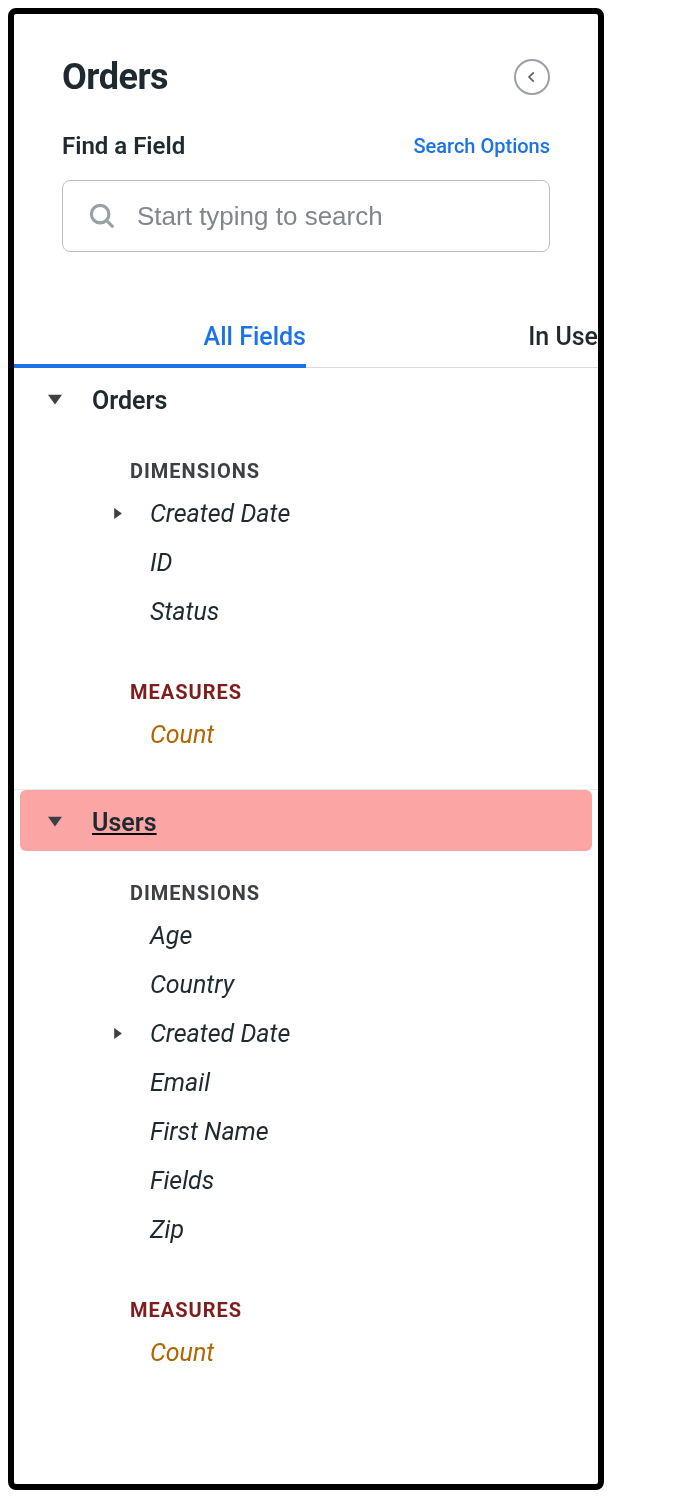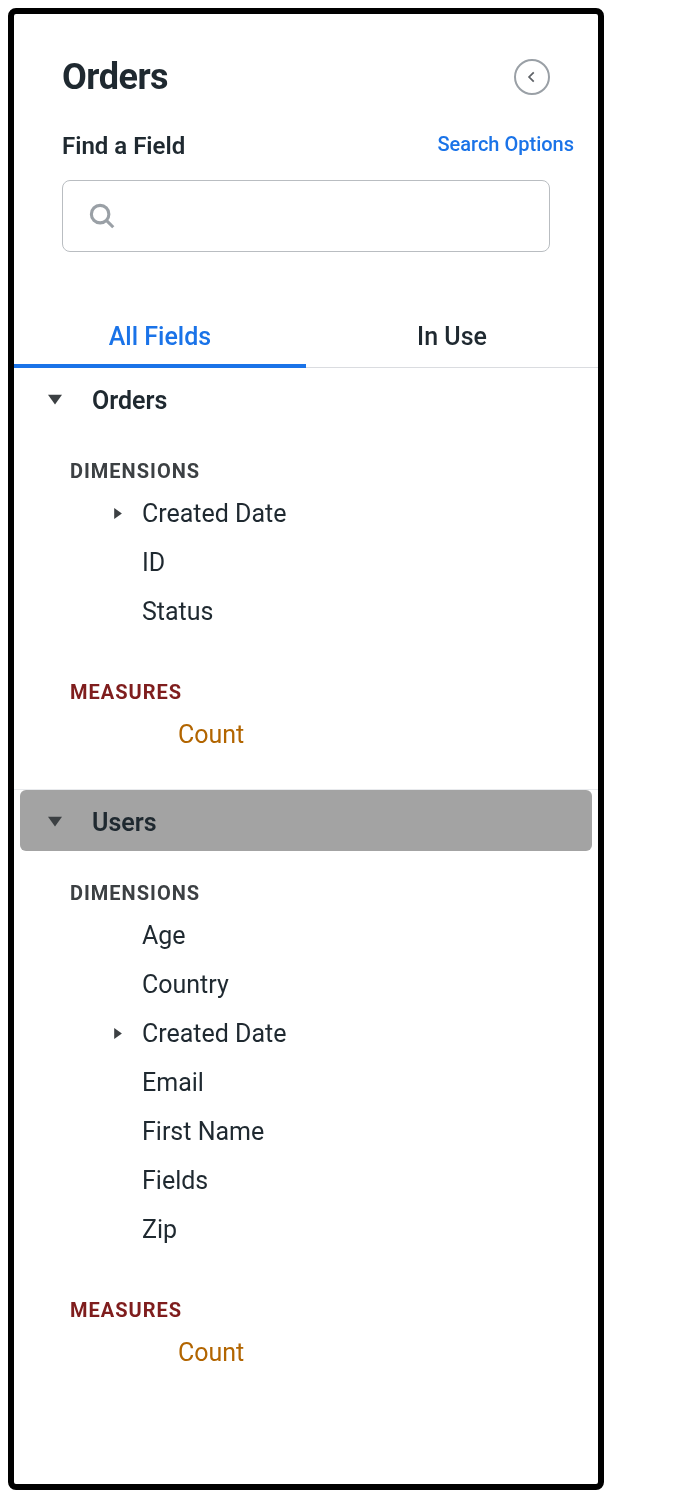--- a/index.html
+++ b/index.html
@@ -30,23 +30,23 @@
     width: 36px; height: 36px;
     border: 2px solid #9aa0a6;
     border-radius: 50%;
     display: flex; align-items: center; justify-content: center;
     cursor: pointer;
     background: #fff;
   }
   .collapse-btn svg { width: 14px; height: 14px; stroke: #5f6368; stroke-width: 3; fill: none; }
 
   .find-row {
-    padding: 34px 24px 0 48px;
-    display: flex;
-    align-items: flex-start;
+    padding: 34px 48px 0 48px;
+    display: flex;
+    align-items: center;
     justify-content: space-between;
   }
   .find-label { font-size: 24px; font-weight: 600; color: #1f2930; }
   .search-options { font-size: 20px; font-weight: 500; color: #1a73e8; cursor: pointer; }
 
   .search-wrap { padding: 20px 48px 0 48px; }
   .search-box {
     width: 100%;
     height: 72px;
     border: 1px solid #b9bdc1;
@@ -68,21 +68,21 @@
   }
   .search-input::placeholder { color: #80868b; }
 
   .tabs {
     margin-top: 56px;
     display: flex;
     border-bottom: 1px solid #dadce0;
   }
   .tab {
     width: 50%;
-    text-align: center;
+    text-align: right;
     padding: 14px 0 16px 0;
     font-size: 25px;
     font-weight: 500;
     color: #1f2930;
     cursor: pointer;
     position: relative;
   }
   .tab.active { color: #1a73e8; }
   .tab.active::after {
     content: "";
@@ -94,52 +94,55 @@
 
   .views { }
   .view-header {
     display: flex;
     align-items: center;
     gap: 30px;
     padding: 18px 0 14px 34px;
     cursor: pointer;
   }
   .view-header.hovered {
-    background: #a3a3a3;
+    background: #fca5a5;
     border-radius: 6px;
     margin: 0 6px;
     padding-left: 28px;
+    text-decoration: underline;
   }
   .view-header .caret svg { width: 14px; height: 14px; fill: #3c4043; }
   .view-name { font-size: 25px; font-weight: 600; color: #1f2930; }
 
   .section-label {
-    padding: 30px 0 6px 56px;
+    padding: 30px 0 6px 84px;
     font-size: 20px;
     font-weight: 700;
     letter-spacing: 1px;
     color: #3c4043;
+    margin-left: 32px;
   }
   .section-label.measures { color: #7f1d1d; padding-top: 44px; }
 
   .field-row {
     display: flex;
     align-items: center;
     padding: 10px 0 10px 94px;
-    gap: 16px;
-    cursor: pointer;
+    gap: 24px;
+    cursor: pointer;
+    font-style: italic;
   }
   .field-row .expand {
     width: 18px; height: 18px;
     display: flex; align-items: center; justify-content: center;
   }
   .field-row .expand svg { width: 11px; height: 11px; fill: #3c4043; }
   .field-row .expand.empty { visibility: hidden; }
   .field-name { font-size: 25px; color: #1f2930; font-weight: 400; }
-  .field-name.measure { color: #b26500; margin-left: 36px; }
+  .field-name.measure { color: #b26500; }
 
   .divider { height: 1px; background: #e8eaed; margin-top: 30px; }
 </style>
 </head>
 <body>
 
 <div class="frame">
 
   <div class="header">
     <div class="title">Orders</div>
@@ -154,20 +157,21 @@
     <div class="find-label">Find a Field</div>
     <div class="search-options">Search Options</div>
   </div>
 
   <div class="search-wrap">
     <div class="search-box">
       <svg viewBox="0 0 24 24">
           <circle cx="10.5" cy="10.5" r="7"></circle>
           <line x1="21" y1="21" x2="15.5" y2="15.5"></line>
         </svg>
+      <input class="search-input" type="text" placeholder="Start typing to search" style="">
     </div>
   </div>
 
   <div class="tabs">
     <div class="tab active">All Fields</div>
     <div class="tab">In Use</div>
   </div>
 
   <div class="views">
 

